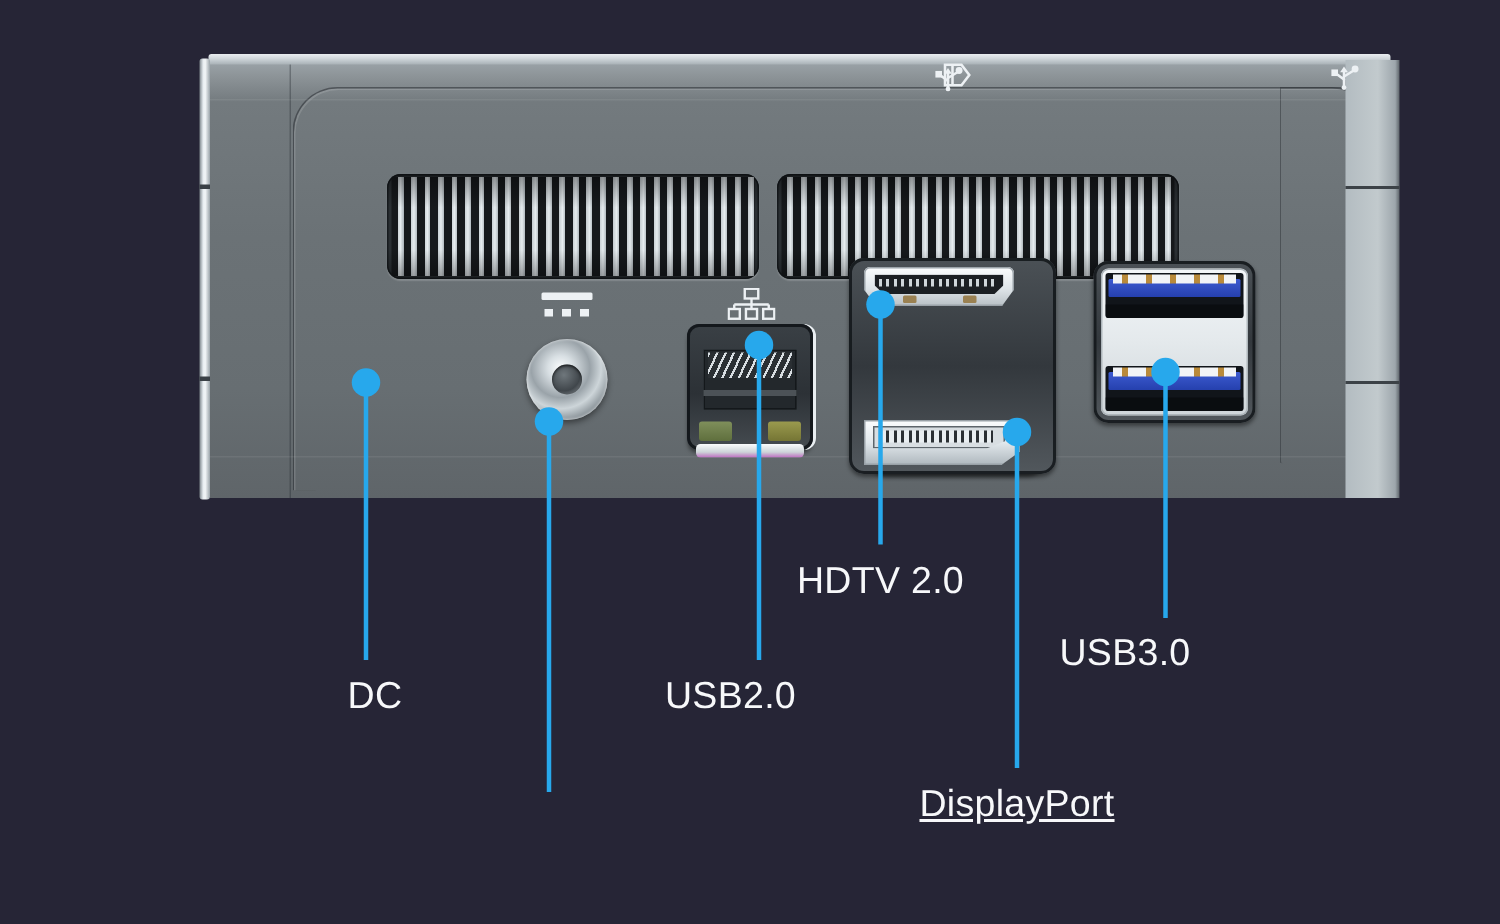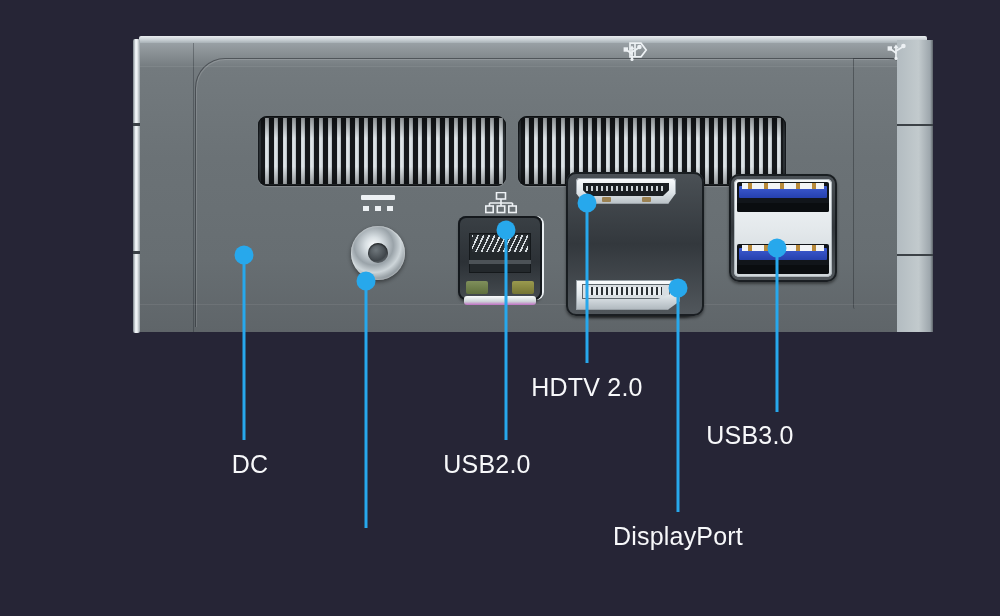--- a/index.html
+++ b/index.html
@@ -354,19 +354,19 @@
   <div class="lead" style="left:506px;top:230px;height:210px;"></div>
   <div class="dot" style="left:506px;top:230px;"></div>
   <div class="label" style="left:487px;top:452px;">USB2.0</div>
 
   <div class="lead" style="left:587px;top:203px;height:160px;"></div>
   <div class="dot" style="left:587px;top:203px;"></div>
   <div class="label" style="left:587px;top:375px;">HDTV 2.0</div>
 
   <div class="lead" style="left:678px;top:288px;height:224px;"></div>
   <div class="dot" style="left:678px;top:288px;"></div>
-  <div class="label" style="left:678px;top:524px;">DisplayPort</div>
+  <div class="label" style="left:678px;top:524px;text-decoration:underline;">DisplayPort</div>
 
   <div class="lead" style="left:777px;top:248px;height:164px;"></div>
   <div class="dot" style="left:777px;top:248px;"></div>
   <div class="label" style="left:750px;top:423px;">USB3.0</div>
 
 </div>
 
 </body></html>

